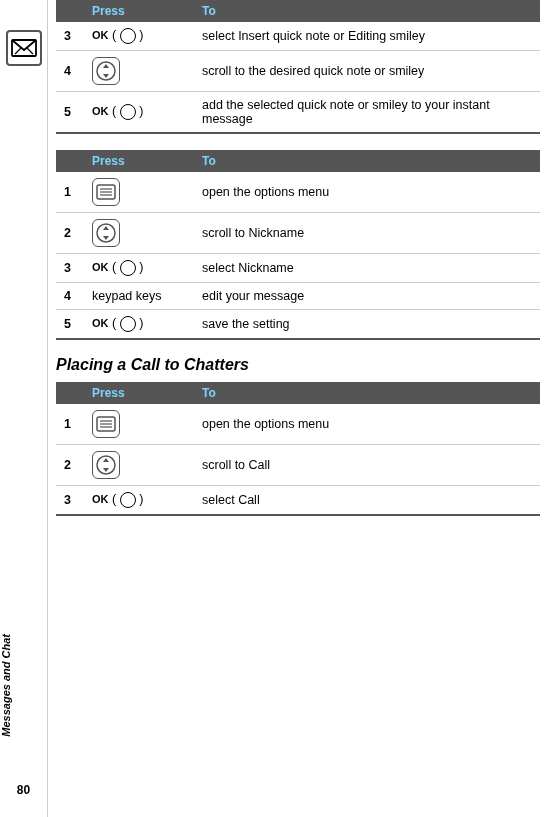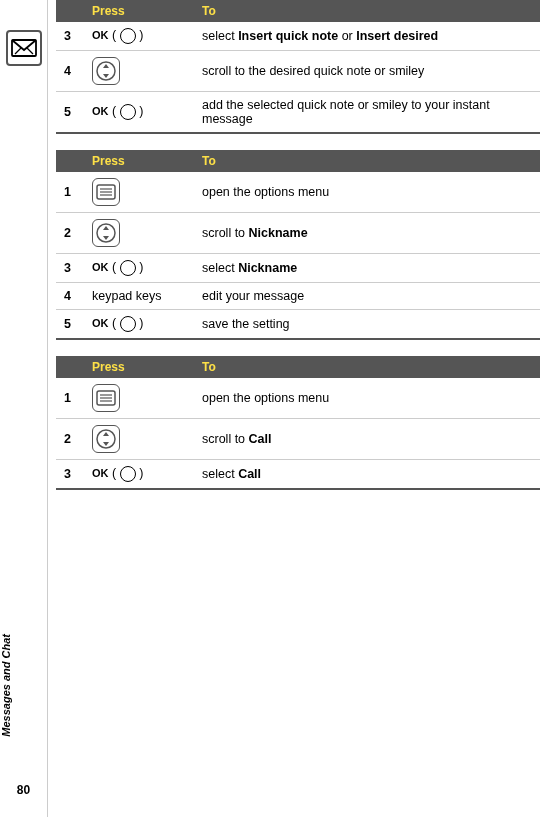--- a/index.html
+++ b/index.html
@@ -82,21 +82,21 @@
 
     
     .instruction-table {
       width: 100%;
       border-collapse: collapse;
       margin-bottom: 16px;
     }
 
     .instruction-table thead tr {
       background-color: #555555;
-      color: #fde047;
+      color: #7dd3fc;
     }
 
     .instruction-table thead th {
       padding: 4px 8px;
       font-size: 12px;
       font-weight: bold;
       text-align: left;
     }
 
     .instruction-table tbody tr {
@@ -161,21 +161,21 @@
       border-radius: 6px;
     }
 
     .nav-btn-icon svg {
       width: 22px;
       height: 22px;
     }
 
     
     .bold-word {
-      font-weight: bold;
+      font-weight: normal;
     }
 
     .bold-small {
       font-weight: bold;
       font-size: 11px;
     }
   </style>
 </head>
 <body>
 
@@ -210,21 +210,21 @@
 
         <tr>
           <td class="col-num">3</td>
           <td class="col-press">
             <span class="ok-btn bold-small">OK</span>
             <span>(</span>
             <span class="circle-key"></span>
             <span> )</span>
           </td>
           <td class="col-to">
-            select <span class="bold-word">Insert quick note</span> or <span class="bold-word">Insert desired</span>
+            select <span class="bold-word">Insert quick note</span> or <span class="bold-word">Editing smiley</span>
           </td>
         </tr>
 
         <tr>
           <td class="col-num">4</td>
           <td class="col-press">
             <span class="nav-btn-icon">
 
               <svg viewBox="0 0 22 22" xmlns="http://www.w3.org/2000/svg">
                 <circle cx="11" cy="11" r="9" fill="none" stroke="#555" stroke-width="1.5"></circle>
@@ -313,20 +313,21 @@
             <span class="ok-btn bold-small">OK</span>
             <span>(</span>
             <span class="circle-key"></span>
             <span> )</span>
           </td>
           <td class="col-to">save the setting</td>
         </tr>
       </tbody>
     </table>
 
+    <div class="section-title">Placing a Call to Chatters</div>
 
     <table class="instruction-table">
       <thead>
         <tr>
           <th class="col-num"></th>
           <th class="col-press">Press</th>
           <th class="col-to">To</th>
         </tr>
       </thead>
       <tbody>

